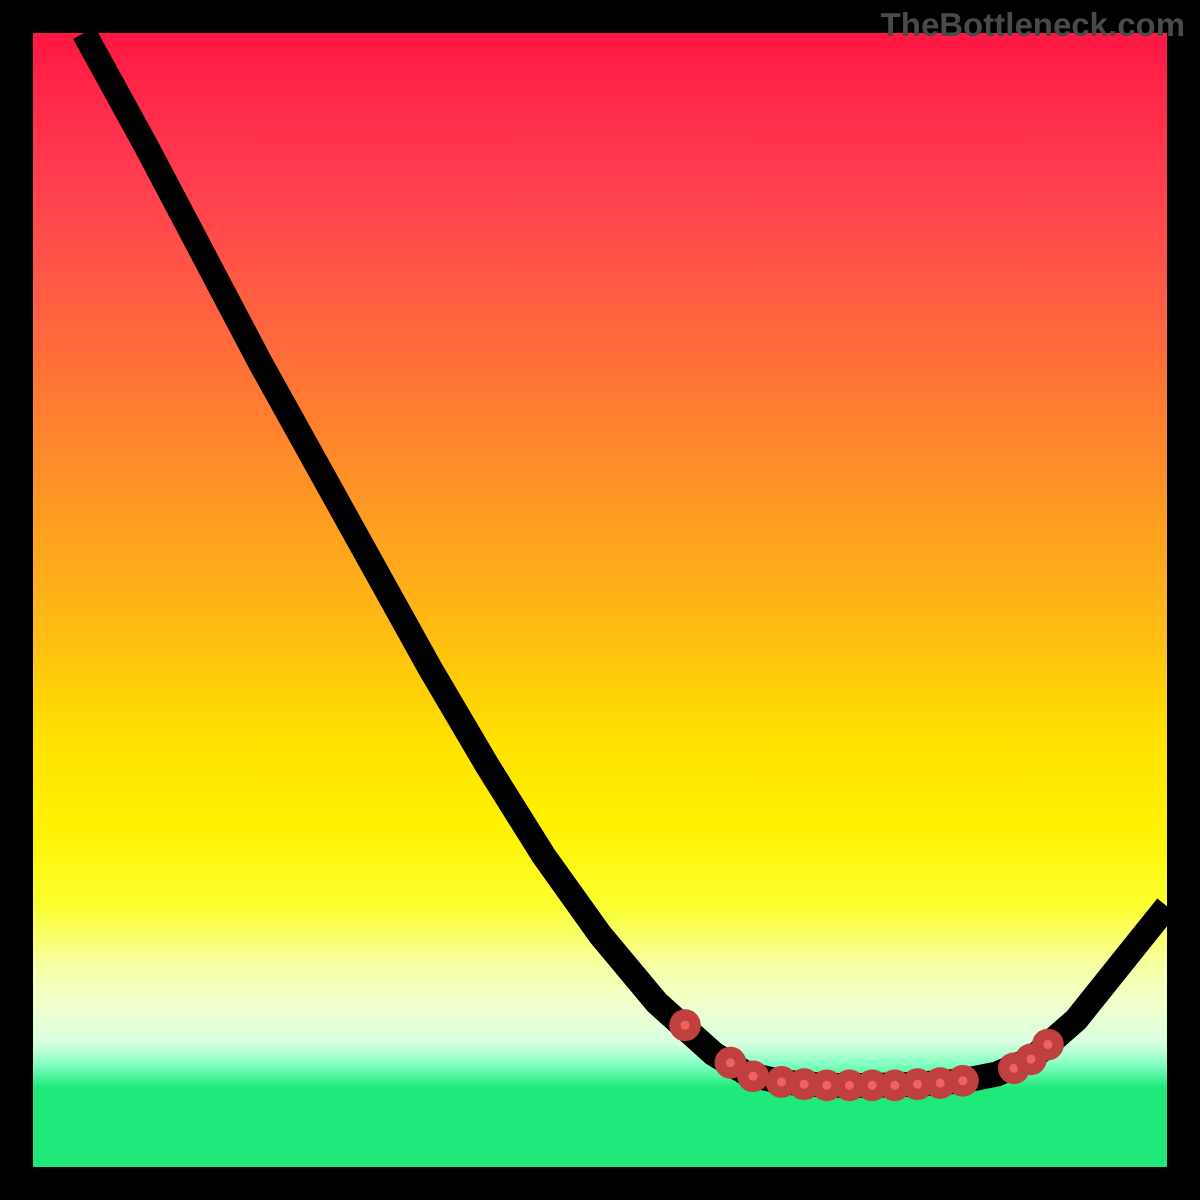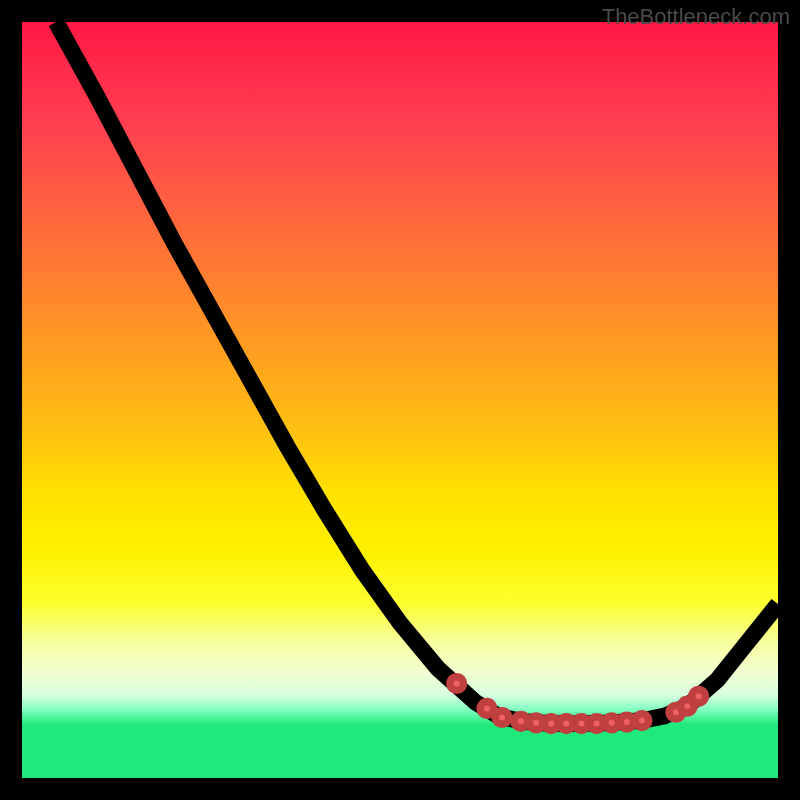--- a/index.html
+++ b/index.html
@@ -10,21 +10,21 @@
     position: relative;
     overflow: hidden;
     font-family: Arial, sans-serif;
   }
   .watermark {
     position: absolute;
     top: 4px;
     right: 10px;
     color: #4a4a4a;
     font-size: 22px;
-    font-weight: 400;
+    font-weight: 700;
     z-index: 10;
   }
   .plot-area {
     position: absolute;
     left: 22px;
     top: 22px;
     width: 756px;
     height: 756px;
   }
   .gradient-bg {

